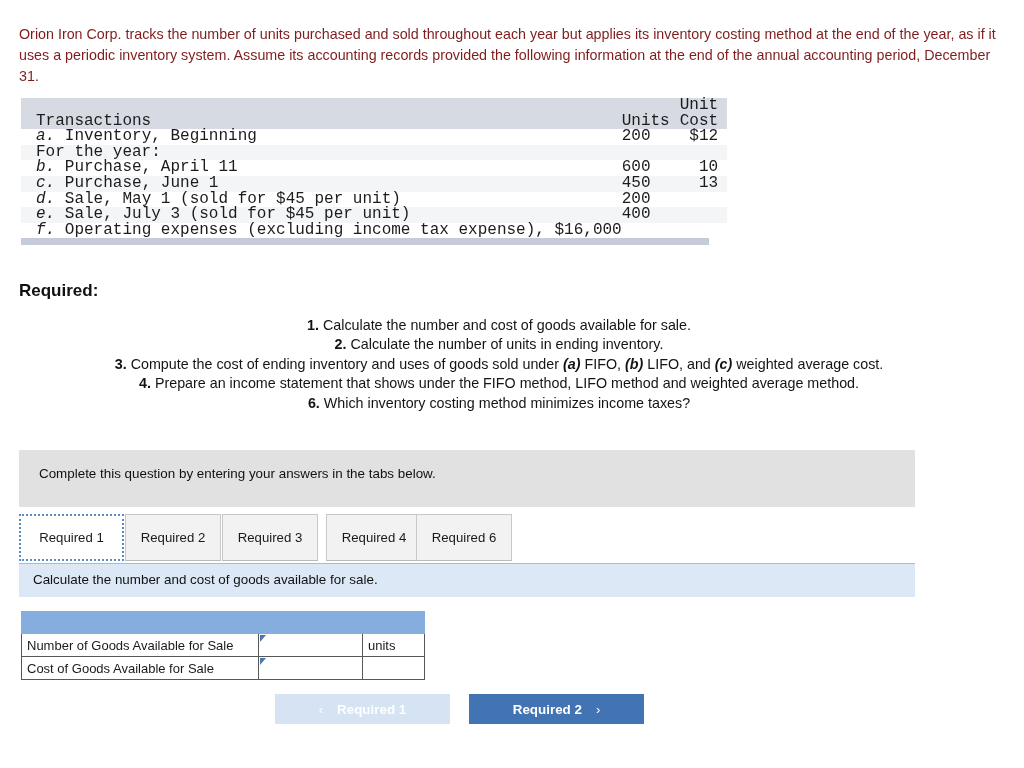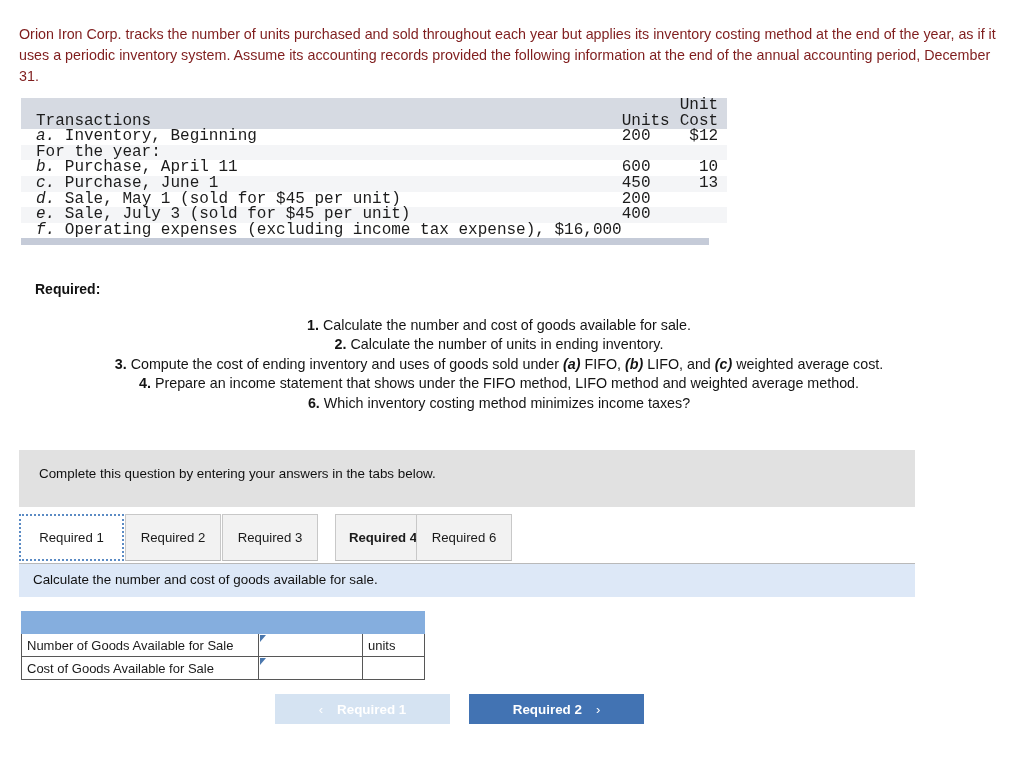--- a/index.html
+++ b/index.html
@@ -76,24 +76,23 @@
     height: 7px;
     background: #c5cbd8;
     width: 688px;
   }
 
   
   .required-head {
     position: absolute;
     left: 19px;
     top: 281px;
-    font-size: 14px;
+    font-size: 17px;
     font-weight: bold;
     color: #111;
-    margin-left: 16px;
   }
   .req-list {
     position: absolute;
     left: 19px;
     top: 316px;
     width: 960px;
     font-size: 14.3px;
     line-height: 19.4px;
     color: #141414;
   }
@@ -337,21 +336,21 @@
     <div class="tabs-baseline"></div>
   <div class="tab active" style="left: 0px; width: 105px;">
         <span>Required 1</span>
       </div>
       <div class="tab" style="left: 106px; width: 96px;">
         <span>Required 2</span>
       </div>
       <div class="tab" style="left: 203px; width: 96px;">
         <span>Required 3</span>
       </div>
-      <div class="tab" style="left: 316px; width: 96px; font-weight: bold;">
+      <div class="tab" style="left: 307px; width: 96px;">
         <span>Required 4</span>
       </div>
       <div class="tab" style="left: 397px; width: 96px;">
         <span>Required 6</span>
       </div>
     </div>
 
   <div class="blue-bar">
     <div class="txt">Calculate the number and cost of goods available for sale.</div>
   </div>

